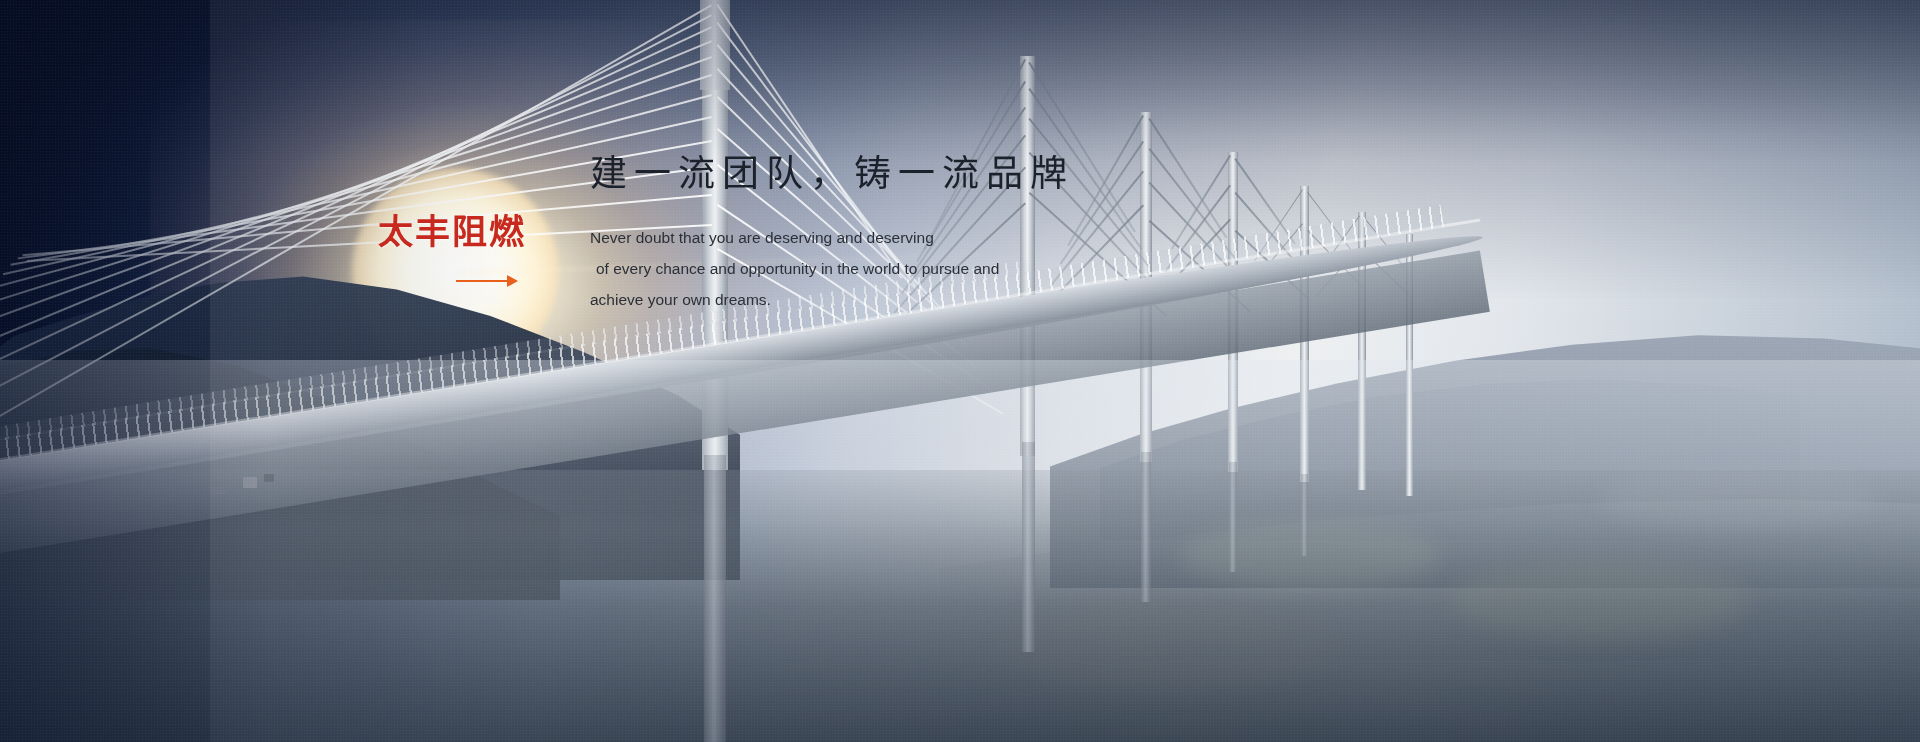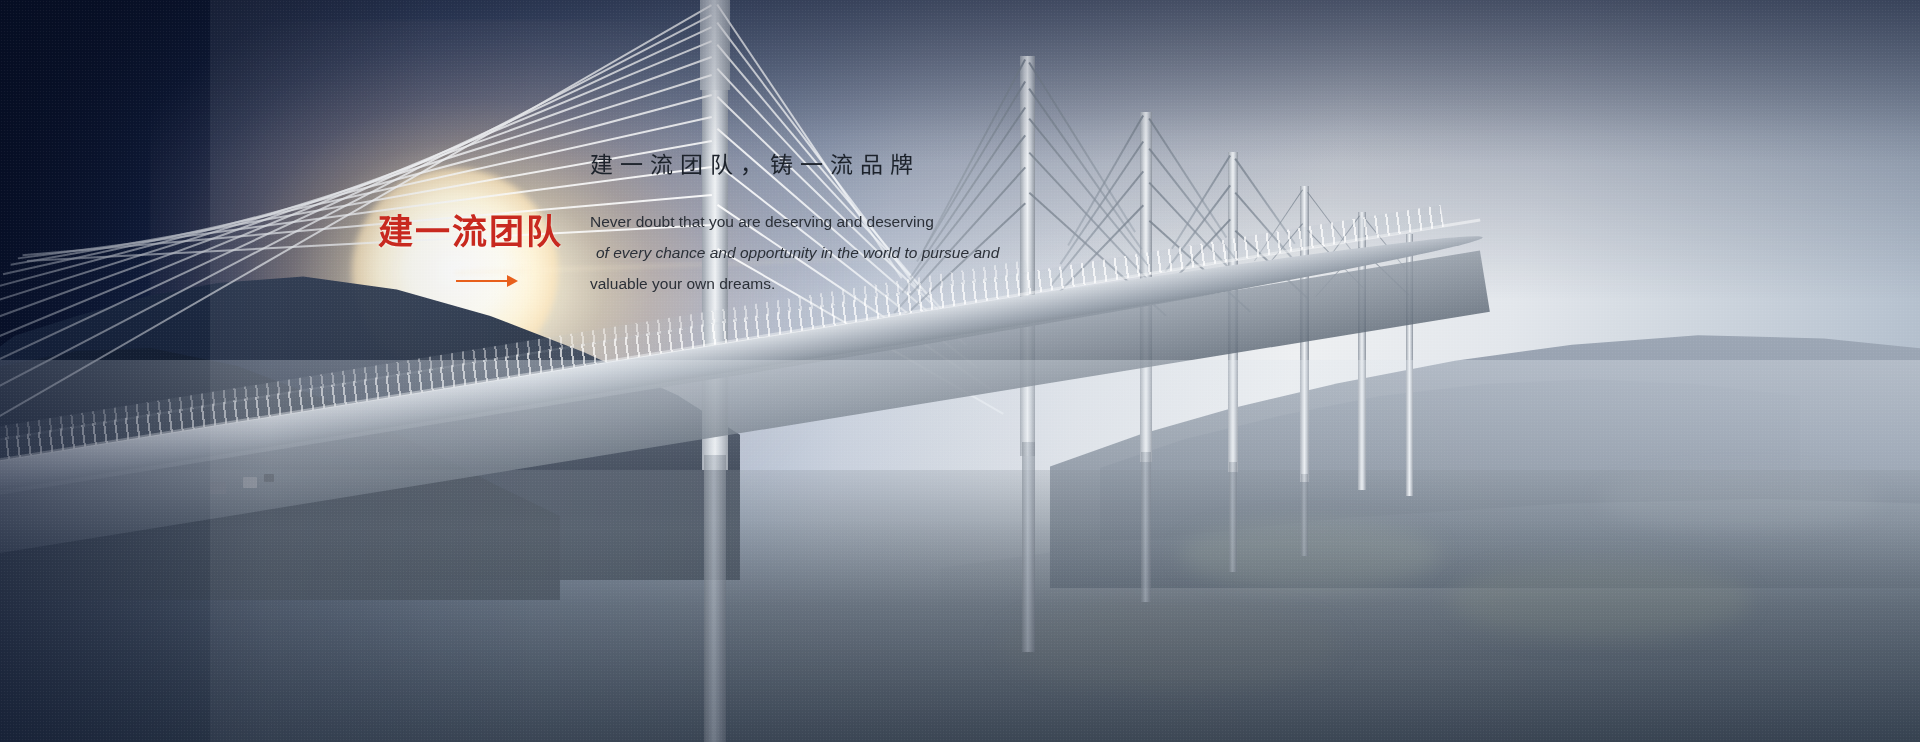--- a/index.html
+++ b/index.html
@@ -222,21 +222,21 @@
     width:0; height:0;
     border-top:6px solid transparent;
     border-bottom:6px solid transparent;
     border-left:11px solid #E8601C;
   }
 
   .text-block{ position:absolute; left:590px; top:152px; width:520px; }
 
   .headline-sub{
     font-family:"Liberation Serif","DejaVu Serif", serif;
-    font-size:23px;
+    font-size:37px;
     color:#1c222b;
     letter-spacing:7px;
     line-height:1.2;
     white-space:nowrap;
     font-weight:400;
   }
   .headline-main{
     margin-top:24px;
     font-family:"Liberation Serif","DejaVu Serif", serif;
     font-size:35px;
@@ -248,21 +248,21 @@
   }
   .paragraph{
     margin-top:26px;
     font-family:"Liberation Sans", sans-serif;
     font-size:15.5px;
     color:#2b3038;
     line-height:2.0;
     max-width:460px;
   }
   .paragraph .ln{ display:block; white-space:nowrap; }
-  .paragraph .ln.indent{ padding-left:6px;font-style:italic; }
+  .paragraph .ln.indent{ padding-left:6px; }
 </style>
 </head>
 <body>
 
 <div class="banner">
 
   <div class="sky"></div>
   <div class="sky-top-dark"></div>
   <div class="sky-left-dark"></div>
 
@@ -377,30 +377,30 @@
   </div>
 
   <div class="haze"></div>
   <div class="soft-panel"></div>
   <div class="vignette"></div>
   <div class="dither"></div>
 
   <div class="content">
 
     <div class="logo-block">
-      <div class="logo-text">建一流团队</div>
+      <div class="logo-text">太丰阻燃</div>
       <div class="logo-arrow">
         <span class="shaft"></span>
         <span class="head"></span>
       </div>
     </div>
 
     <div class="text-block">
       <div class="headline-sub">建一流团队，铸一流品牌</div>
       <div class="paragraph">
         <span class="ln">Never doubt that you are deserving and deserving</span>
         <span class="ln indent">of every chance and opportunity in the world to pursue and</span>
-        <span class="ln">valuable your own dreams.</span>
+        <span class="ln">achieve your own dreams.</span>
       </div>
     </div>
 
   </div>
 </div>
 
 </body></html>

